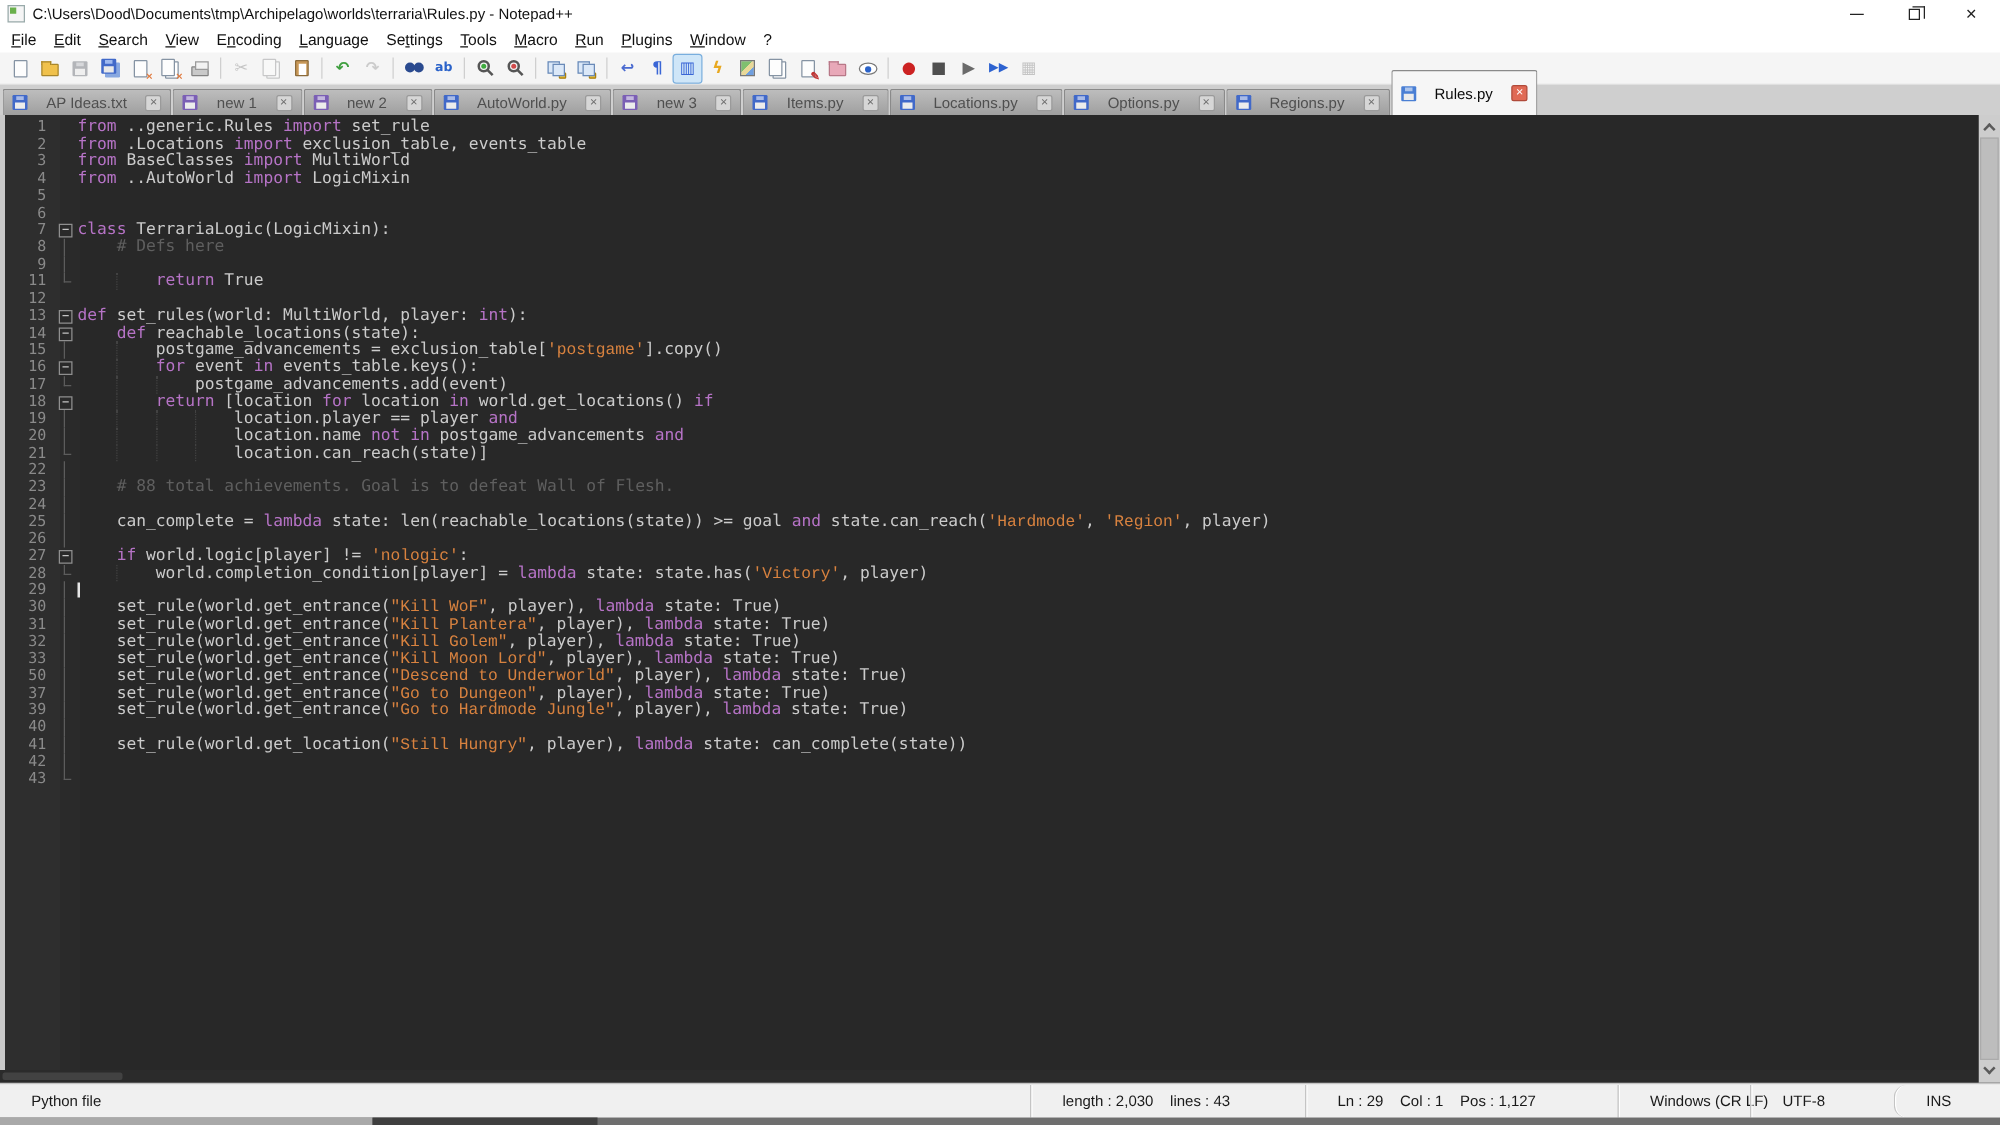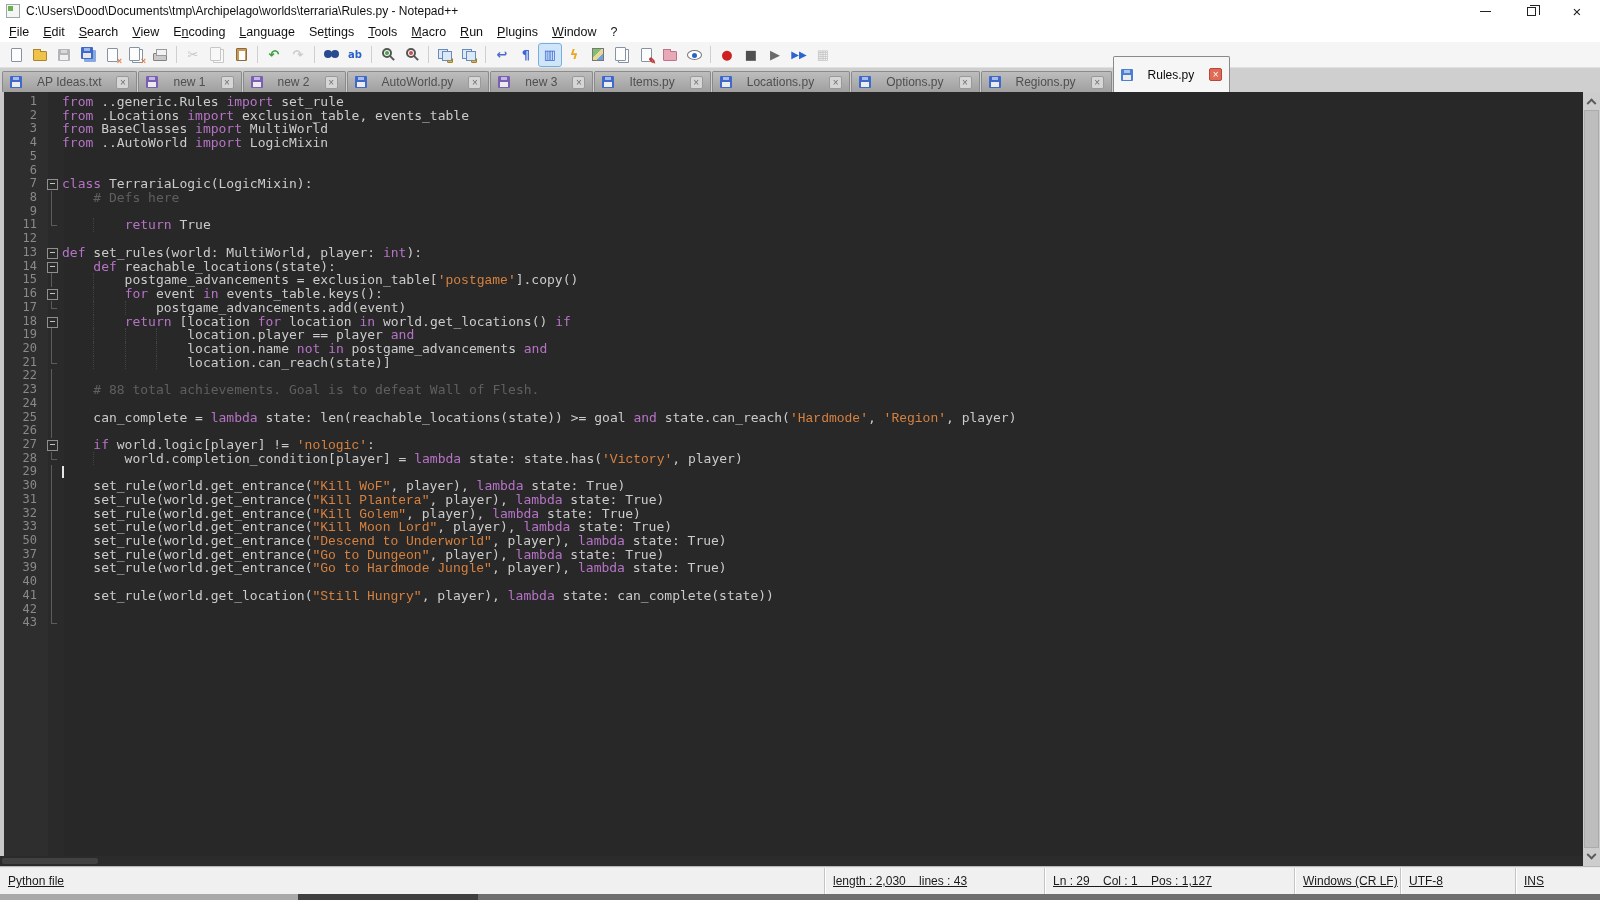--- a/index.html
+++ b/index.html
@@ -102,24 +102,24 @@
   .chev { width:7px; height:7px; border-left:2px solid #5a5a5a; border-top:2px solid #5a5a5a; }
   .chev.up { transform:rotate(45deg) translate(2px,2px); }
   .chev.down { transform:rotate(225deg) translate(2px,2px); }
   .vs-thumb { position:absolute; left:1px; width:15px; top:18px; bottom:18px; background:#bdbdbd; border:1px solid #ababab; }
   .hscroll { position:absolute; left:0; right:17px; bottom:0; height:10px; background:#2b2b2b; }
   .hs-thumb { position:absolute; left:2px; top:2px; width:96px; height:6px; background:#424242; border-radius:2px; }
 
   
   .status-border { height:2px; background:#e8e8e8; border-top:1px solid #b8b8b8; }
   .statusbar { height:26px; background:#f0f0f0; display:flex; align-items:center; font-size:12px; color:#1a1a1a; }
-  .sb-cell { height:100%; display:flex; align-items:center; padding-left:8px; white-space:pre;
-    border-left:1px solid #c4c4c4; box-shadow:inset 1px 0 0 #fff;text-decoration:underline; }
+  .sb-cell { height:100%; display:flex; align-items:center; padding-left:25px; white-space:pre;
+    border-left:1px solid #c4c4c4; box-shadow:inset 1px 0 0 #fff; }
   .sb-doc { flex:1 1 auto; border-left:none; box-shadow:none; }
-  .sb-len { width:220px; } .sb-pos { width:250px; } .sb-eol { width:106px; } .sb-enc { width:115px; } .sb-ins { width:85px; }
+  .sb-len { width:220px; } .sb-pos { width:250px; } .sb-eol { width:106px; } .sb-enc { width:115px; } .sb-ins { width:85px;border-radius:10px; }
 
   .bottomstrip { height:6px; background:#6e6e6e; position:relative; }
   .bottomstrip::before { content:""; position:absolute; left:0; width:298px; top:0; bottom:0; background:#a9a9a9; }
   .bottomstrip::after { content:""; position:absolute; left:298px; width:180px; top:0; bottom:0; background:#3f3f3f; }
 </style>
 </head>
 <body>
 
 <div class="window">
 

